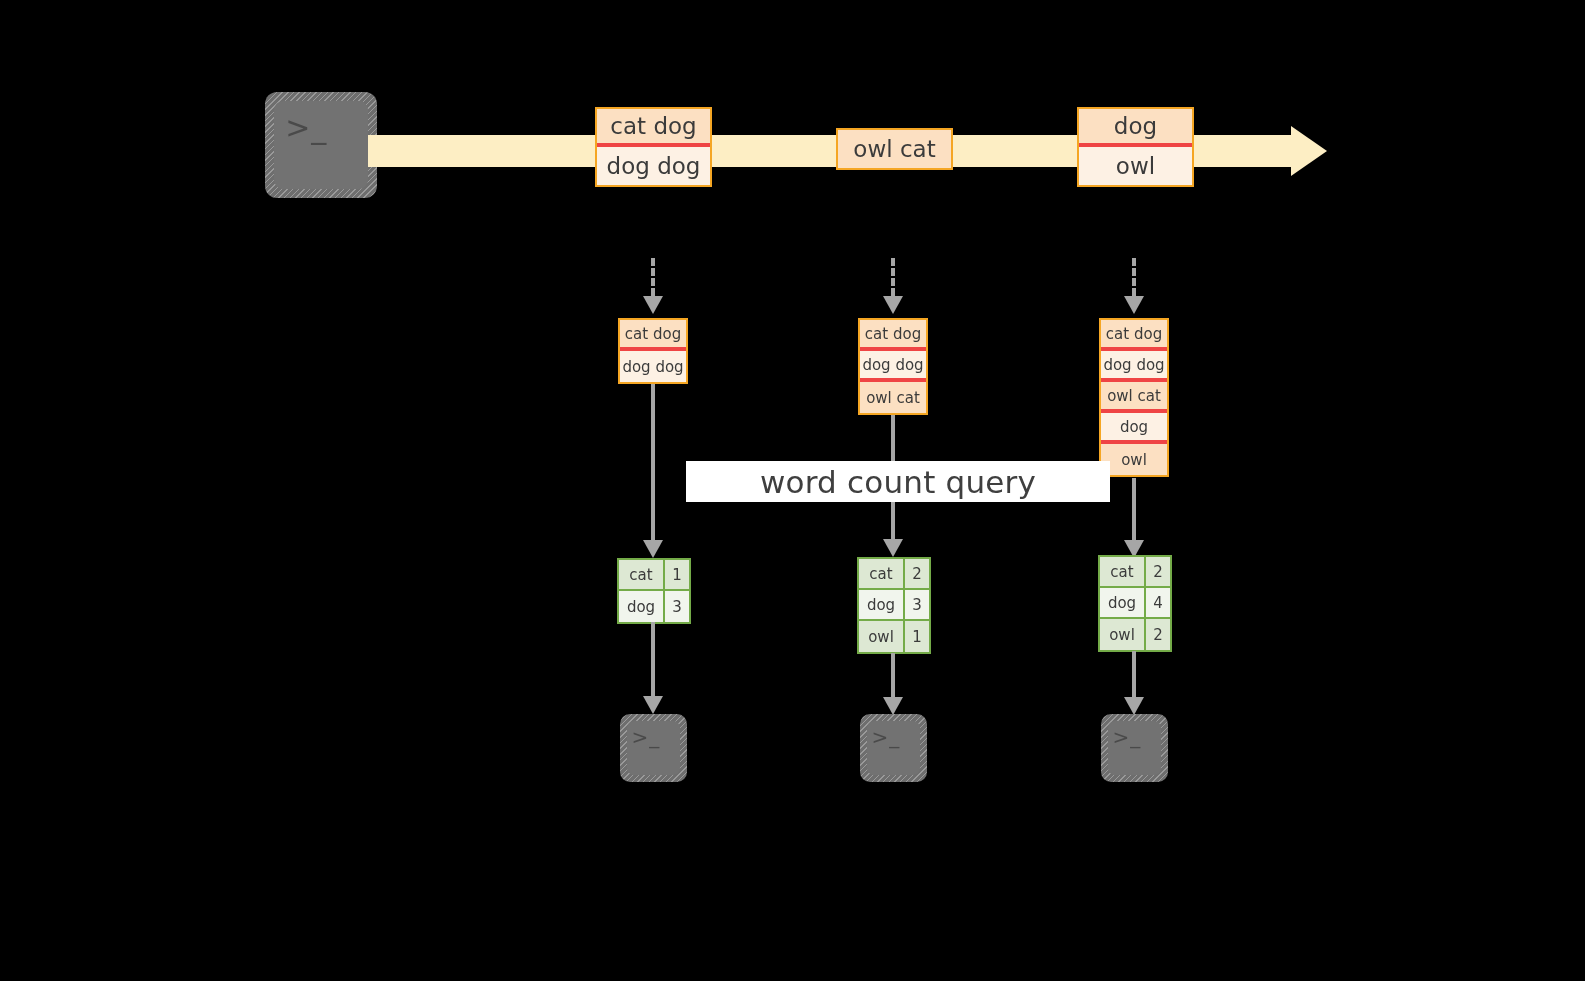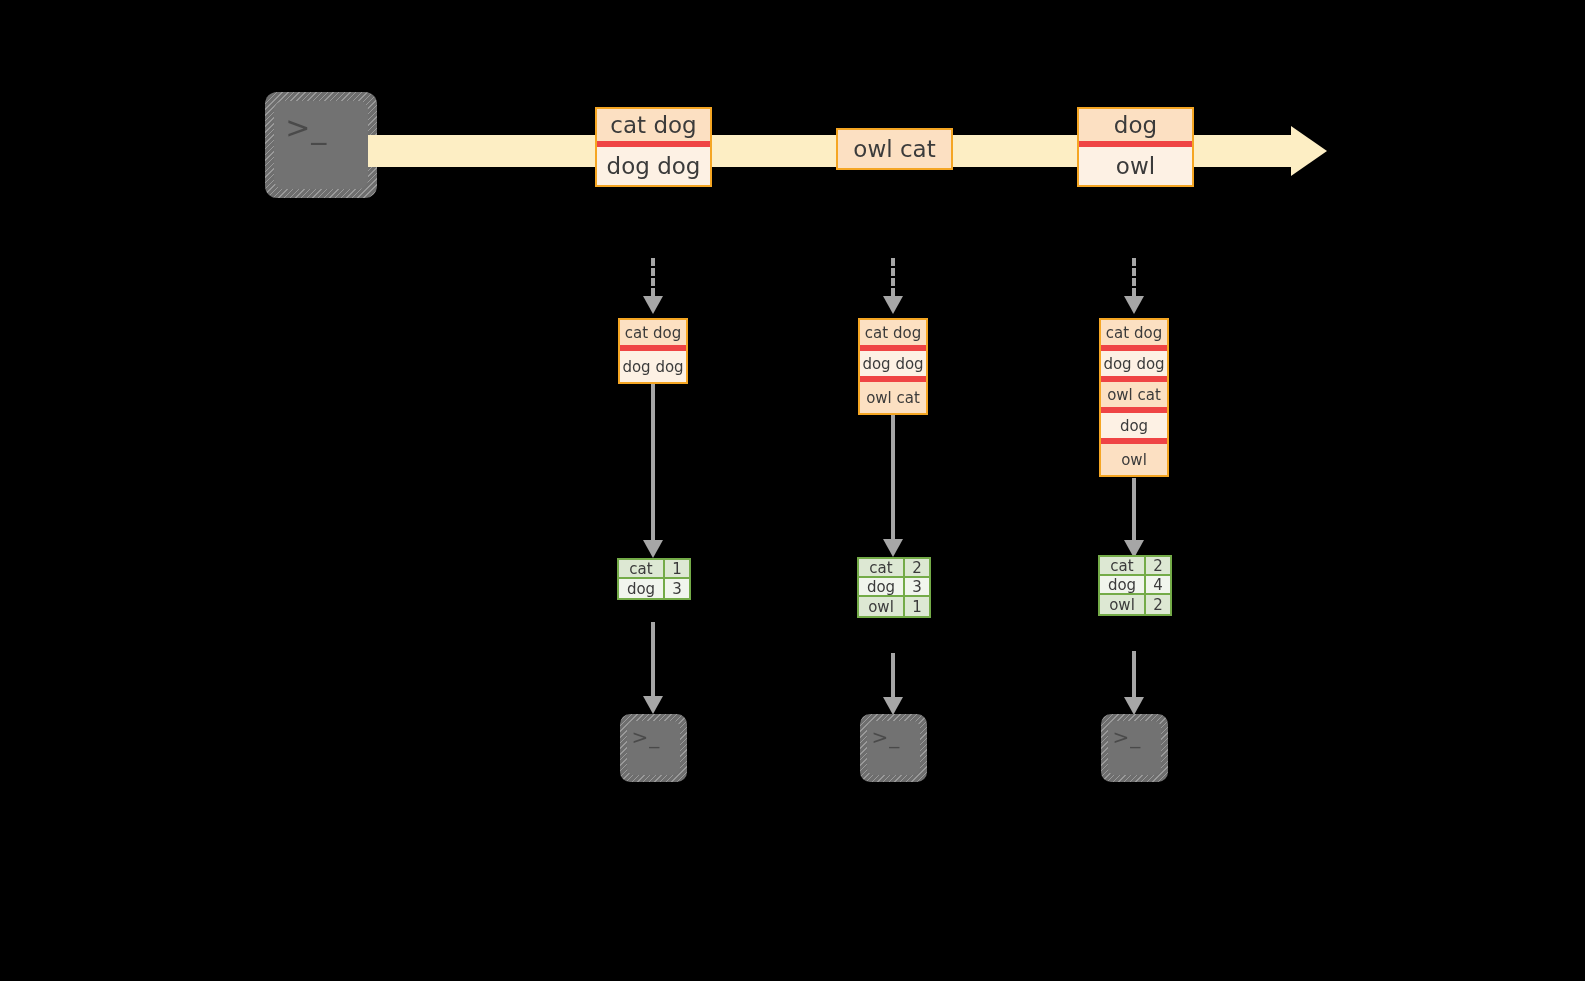--- a/index.html
+++ b/index.html
@@ -71,21 +71,21 @@
     border: 2px solid #f5a623;
     display: flex;
     flex-direction: column;
   }
   .evt-stack .row {
     box-sizing: border-box;
     display: flex;
     align-items: center;
     justify-content: center;
     color: #3b3b3b;
-    border-bottom: 6px solid #ef4444;
+    border-bottom: 4px solid #ef4444;
     white-space: nowrap;
   }
   .evt-stack .row:last-child { border-bottom: none; }
   .evt-stack .row.dark  { background: #fce0c2; }
   .evt-stack .row.light { background: #fdf1e4; text-align: right; }
 
   .evt-stack.top .row { height: 38px; font-size: 23px; }
   .evt-stack.top.single .row { height: 38px; }
   .evt-stack.mini .row { height: 31px; font-size: 15px; }
 
@@ -93,21 +93,21 @@
   .result-table {
     position: absolute;
     box-sizing: border-box;
     border: 2px solid #74ab48;
     display: flex;
     flex-direction: column;
   }
   .result-table .trow {
     display: flex;
     box-sizing: border-box;
-    height: 19px;
+    height: 31px;
     border-bottom: 2px solid #74ab48;
   }
   .result-table .trow:last-child { border-bottom: none; }
   .result-table .tcell {
     box-sizing: border-box;
     display: flex;
     align-items: center;
     justify-content: center;
     font-size: 15px;
     color: #3b3b3b;
@@ -301,14 +301,17 @@
   <div class="conn" style="left:1132px; top:651px; height:64px;">
     <div class="shaft" style="height:46px;"></div>
     <div class="head" style="top:46px;"></div>
   </div>
 
   <div class="terminal small" style="left:1101px; top:714px; width:67px; height:68px;">
     <div class="inner"></div>
     <div class="prompt">&gt;_</div>
   </div>
 
+  <div class="query-banner" style="left:686px; top:461px; width:424px; height:41px;">
+    <span class="label">word count query</span>
+  </div>
 
 </div>
 
 </body></html>

